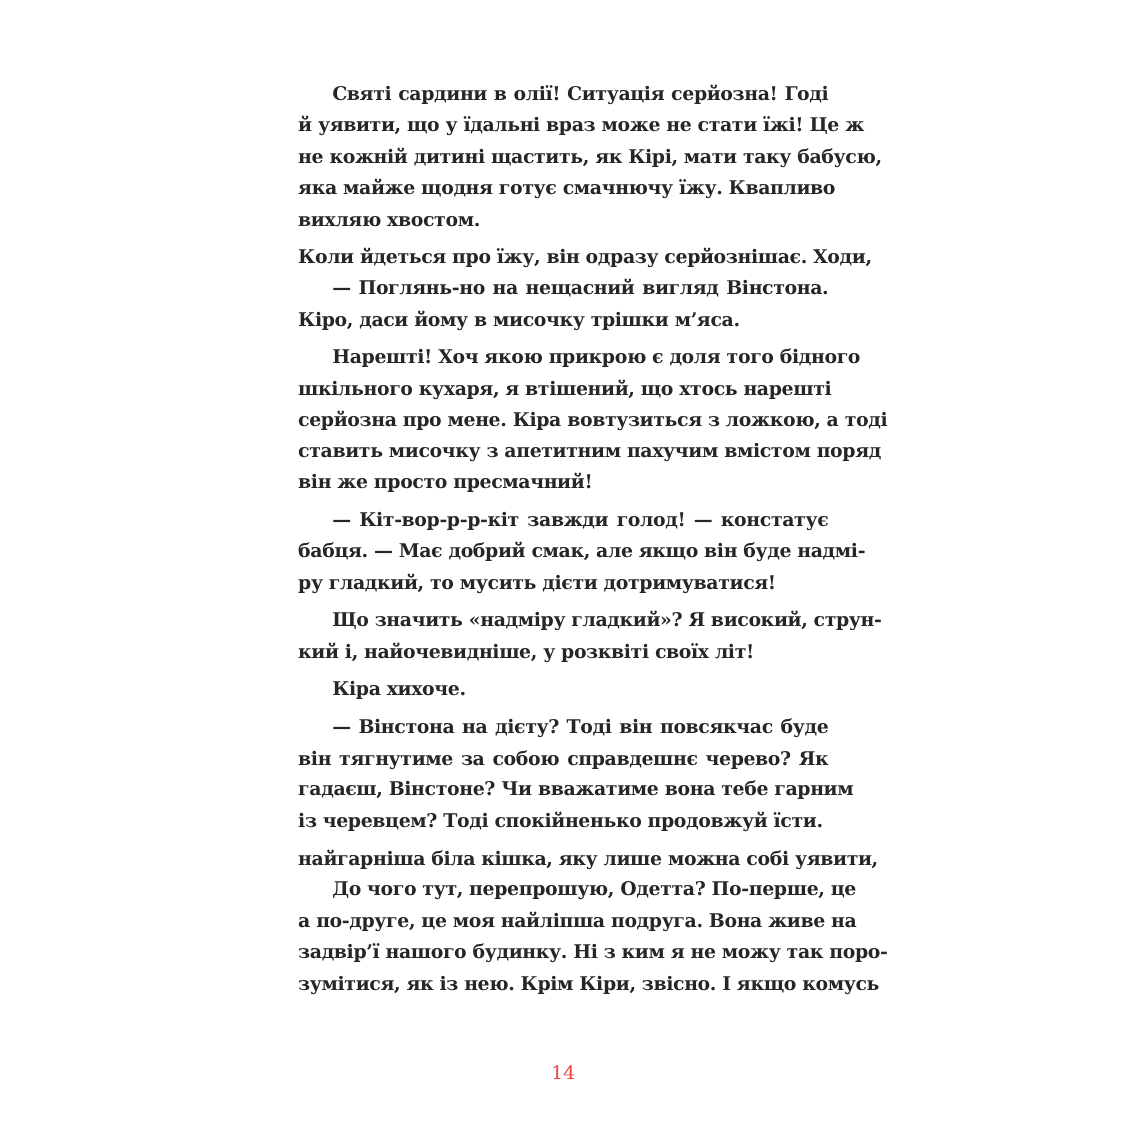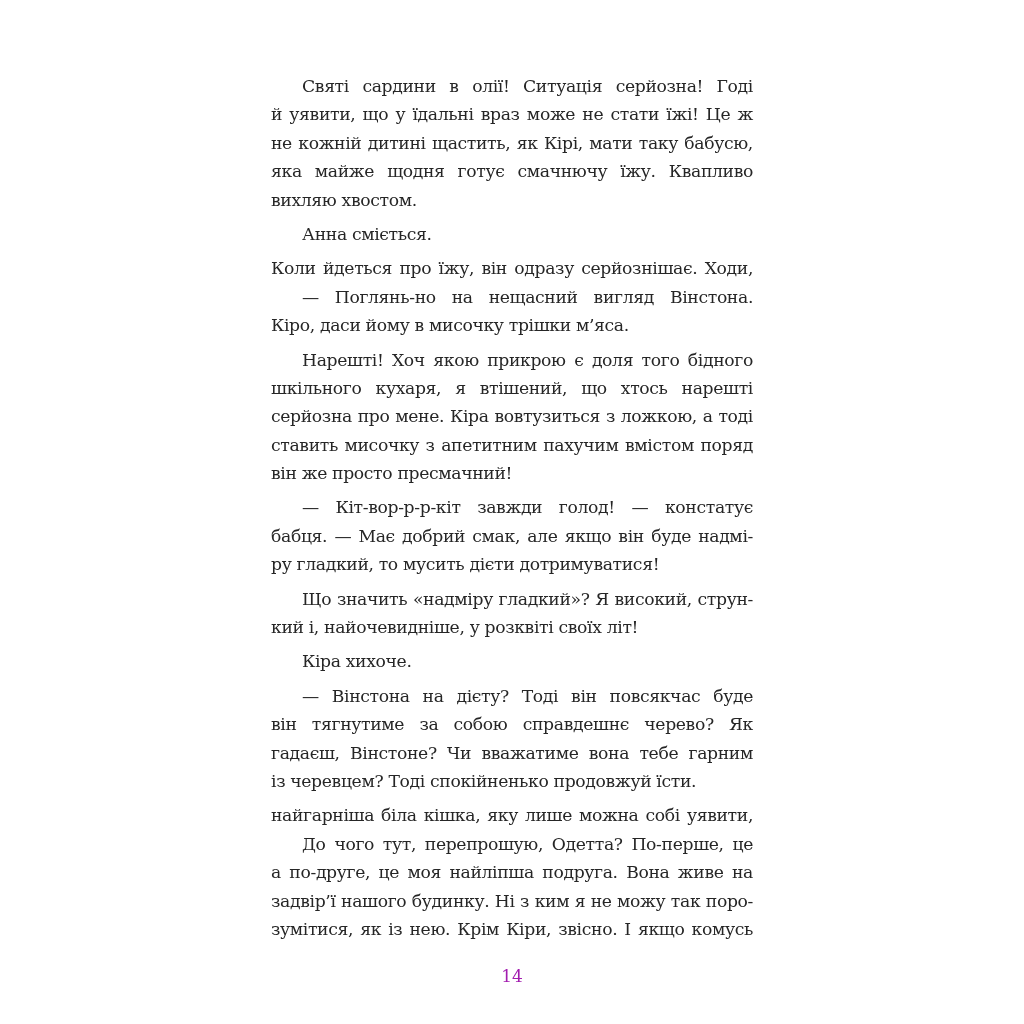--- a/index.html
+++ b/index.html
@@ -26,45 +26,42 @@
   }
   .line {
     display: block;
     text-align: justify;
     text-align-last: justify;
     white-space: nowrap;
     height: 28.4px;
   }
   .line.first { padding-left: 31px; }
   .line.last { text-align-last: left; }
-  .para-lines { margin: 0 0 6px 0; }
+  .para-lines { margin: 0 0 6px 0; font-weight: bold; }
   .page-number {
     position: absolute;
     top: 966px;
     left: 0;
     width: 1024px;
     text-align: center;
     font-family: "DejaVu Serif", "Liberation Serif", serif;
     font-size: 17px;
-    color: #a21caf;
+    color: #ef4444;
   }
 </style>
 </head>
 <body>
 
 <div class="page" id="page-body">
     <div class="para-lines">
       <span class="line first">Святі сардини в олії! Ситуація серйозна! Годі</span>
       <span class="line">й уявити, що у їдальні враз може не стати їжі! Це ж</span>
       <span class="line">не кожній дитині щастить, як Кірі, мати таку бабусю,</span>
       <span class="line">яка майже щодня готує смачнючу їжу. Квапливо</span>
       <span class="line last">вихляю хвостом.</span>
-    </div>
-    <div class="para-lines">
-      <span class="line first last">Анна сміється.</span>
     </div>
     <div class="para-lines">
       <span class="line">Коли йдеться про їжу, він одразу серйознішає. Ходи,</span>
       <span class="line first">— Поглянь-но на нещасний вигляд Вінстона.</span>
       <span class="line last">Кіро, даси йому в мисочку трішки м’яса.</span>
     </div>
     <div class="para-lines">
       <span class="line first">Нарешті! Хоч якою прикрою є доля того бідного</span>
       <span class="line">шкільного кухаря, я втішений, що хтось нарешті</span>
       <span class="line">серйозна про мене. Кіра вовтузиться з ложкою, а тоді</span>

